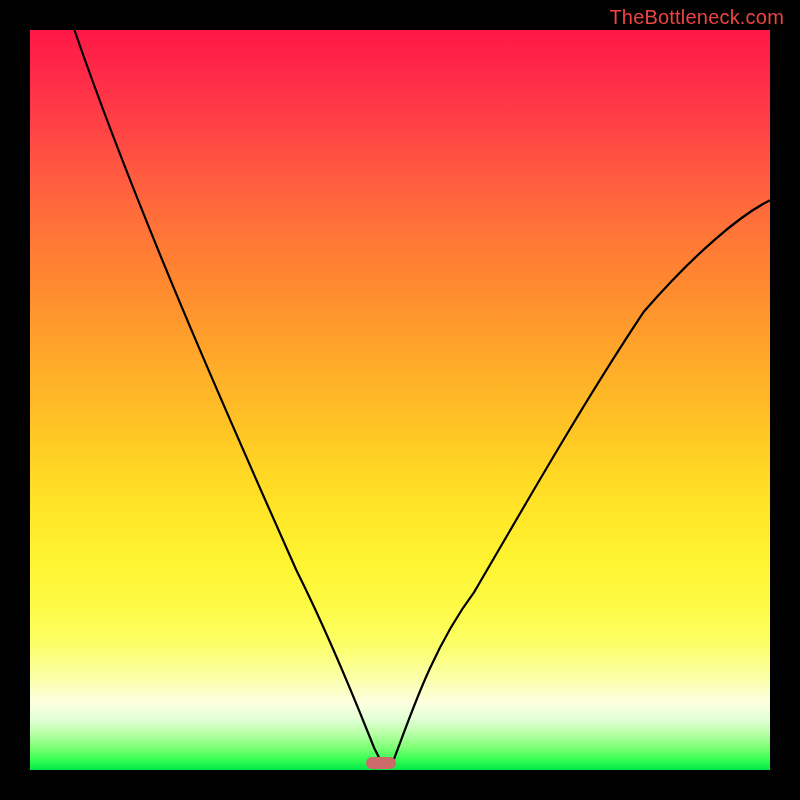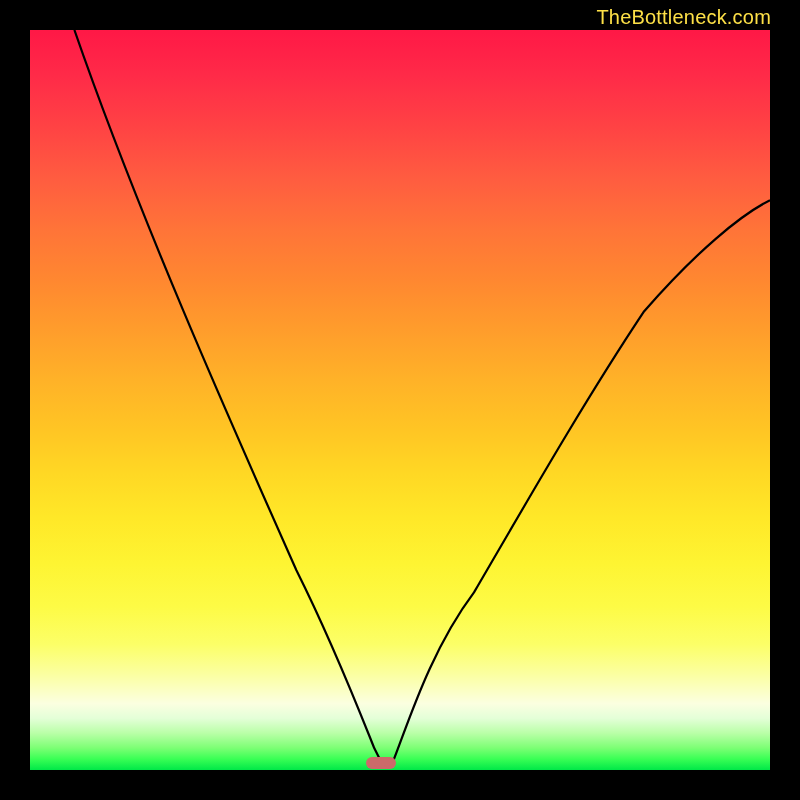--- a/index.html
+++ b/index.html
@@ -65,22 +65,22 @@
     left: 336px;
     top: 727px;
     width: 30px;
     height: 12px;
     background: #cc6a6a;
     border-radius: 6px;
   }
   .watermark {
     position: absolute;
     top: 6px;
-    right: 29px;
-    color: #fde047;
+    right: 16px;
+    color: #ef4444;
     font-size: 20px;
     font-weight: 500;
     letter-spacing: 0.2px;
   }
 </style>
 </head>
 <body>
 
 <div class="container">
 

